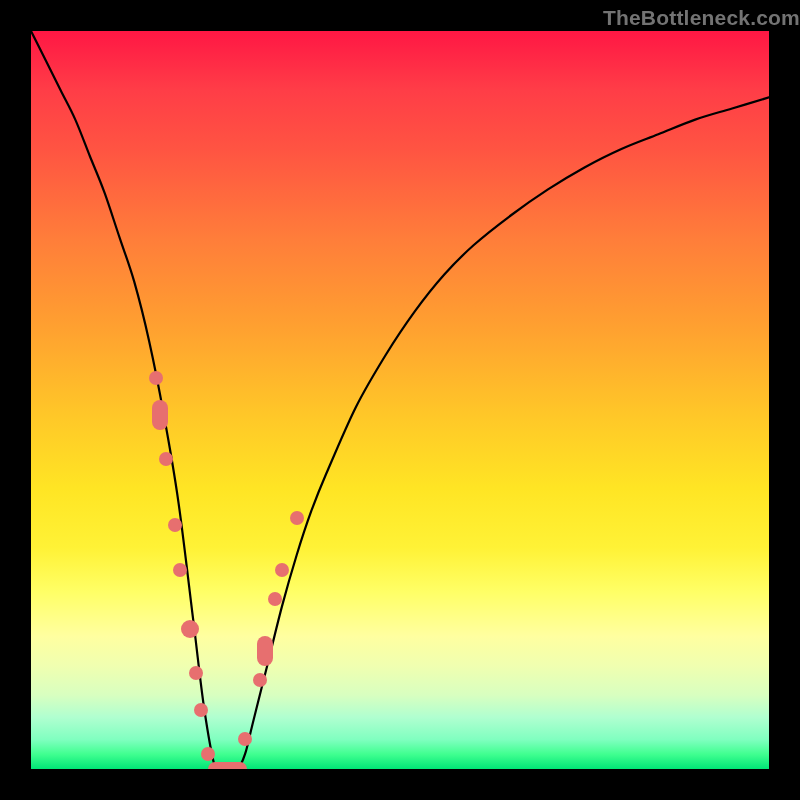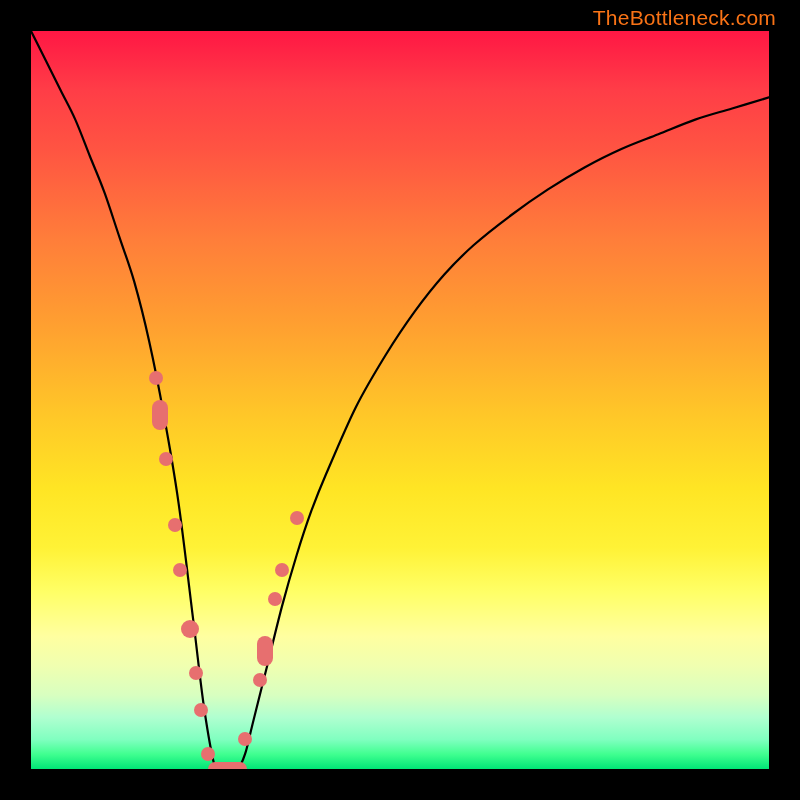--- a/index.html
+++ b/index.html
@@ -39,25 +39,26 @@
   .curve {
     position: absolute;
     left: 0;
     top: 0;
     width: 738px;
     height: 738px;
   }
   .watermark {
     position: absolute;
     top: 6px;
-    right: 24px;
+    right: 0;
     font-family: Arial, Helvetica, sans-serif;
     font-size: 21px;
-    color: #f97316;
+    color: #737373;
     letter-spacing: 0.2px;
+    font-weight: bold;
   }
   .marker {
     position: absolute;
     background: #e76f6f;
     border-radius: 50%;
     transform: translate(-50%, -50%);
   }
   .pill {
     position: absolute;
     background: #e76f6f;

